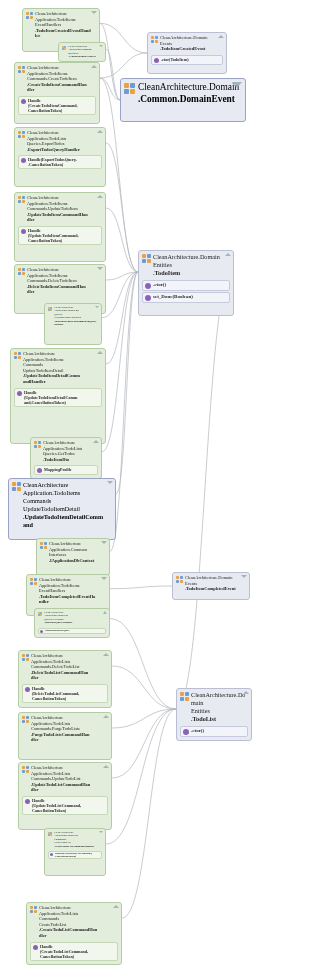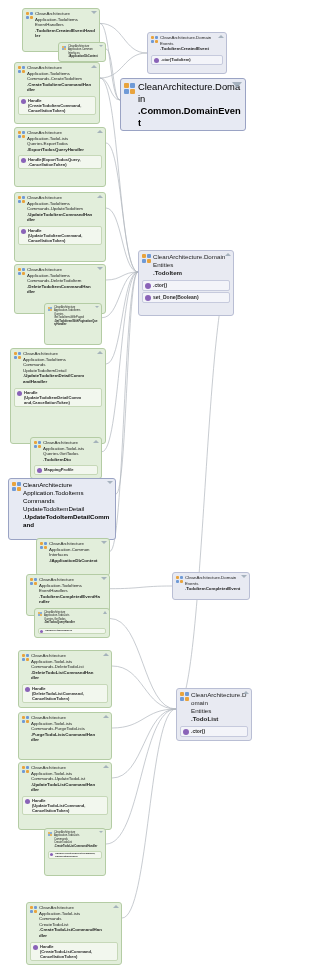--- a/index.html
+++ b/index.html
@@ -1,18 +1,18 @@
 <!DOCTYPE html>
 <html><head>
 <meta charset="utf-8">
 <style>
   html,body{margin:0;padding:0;background:#ffffff;}
   body{width:252px;height:980px;position:relative;overflow:hidden;
        font-family:"Liberation Sans","DejaVu Sans",sans-serif;}
-  #canvas{position:absolute;left:0;top:0;width:252px;height:800px;}
+  #canvas{position:absolute;left:0;top:0;width:252px;height:800px;font-family:Liberation Serif, serif;}
   #edges{position:absolute;left:0;top:0;width:252px;height:980px;z-index:1;pointer-events:none;}
 
   .node{position:absolute;z-index:2;box-sizing:border-box;
         border-radius:3px;overflow:hidden;}
 
   
   .n-green{background:#e2eedb;border:1px solid #b4ccA4;}
   .n-green .title{color:#1d1d1d;}
 
   

